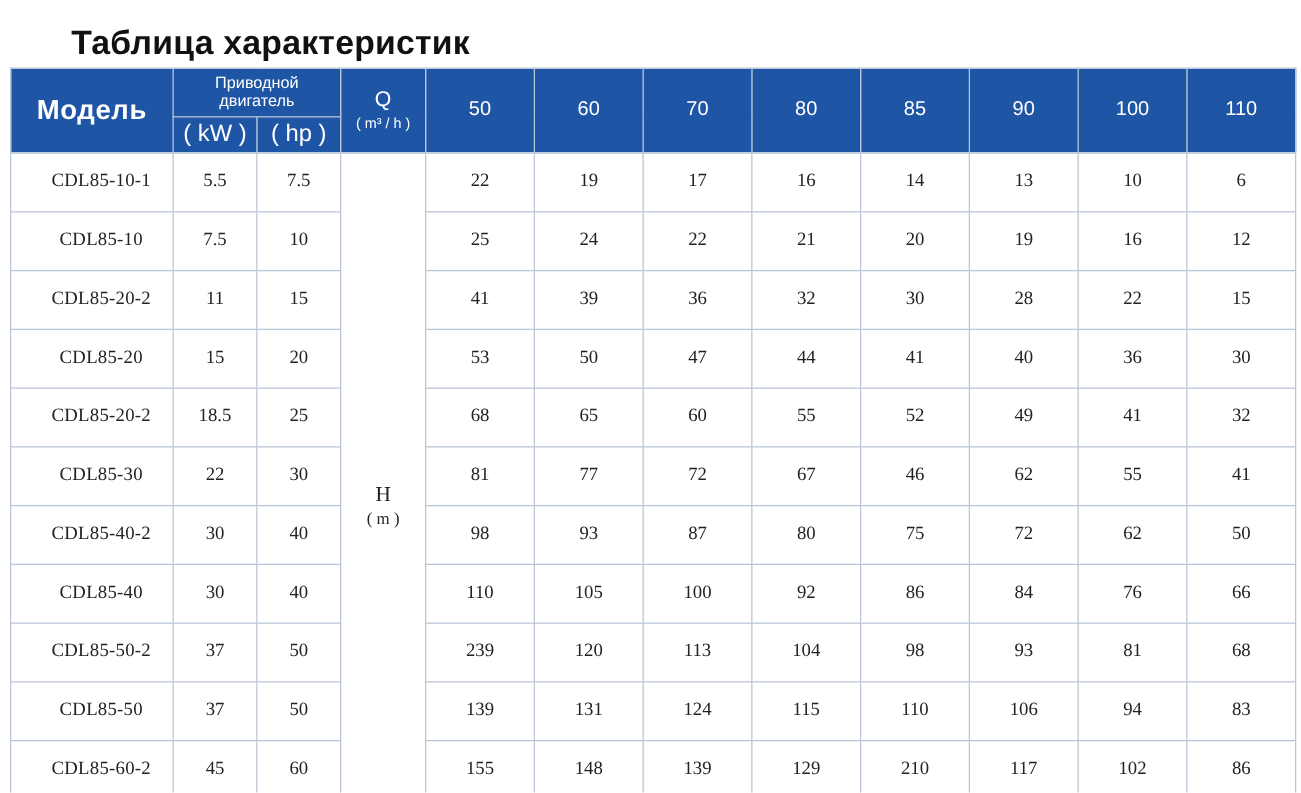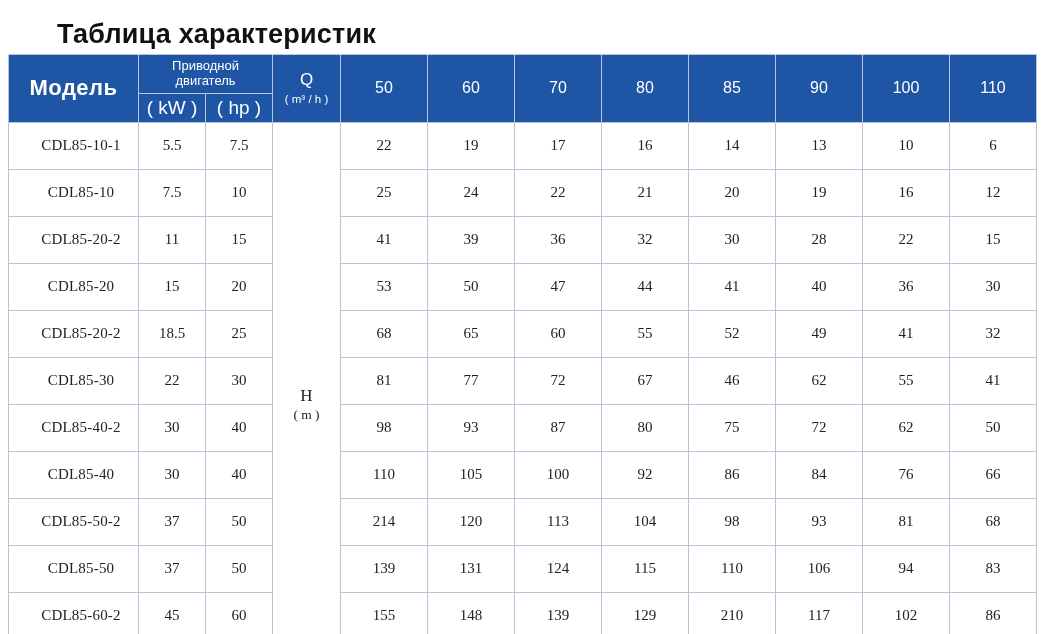--- a/index.html
+++ b/index.html
@@ -255,21 +255,21 @@
           <td>92</td>
           <td>86</td>
           <td>84</td>
           <td>76</td>
           <td>66</td>
         </tr>
         <tr>
           <td class="model-cell">CDL85-50-2</td>
           <td>37</td>
           <td>50</td>
-          <td>214</td>
+          <td>239</td>
           <td>120</td>
           <td>113</td>
           <td>104</td>
           <td>98</td>
           <td>93</td>
           <td>81</td>
           <td>68</td>
         </tr>
         <tr>
           <td class="model-cell">CDL85-50</td>

